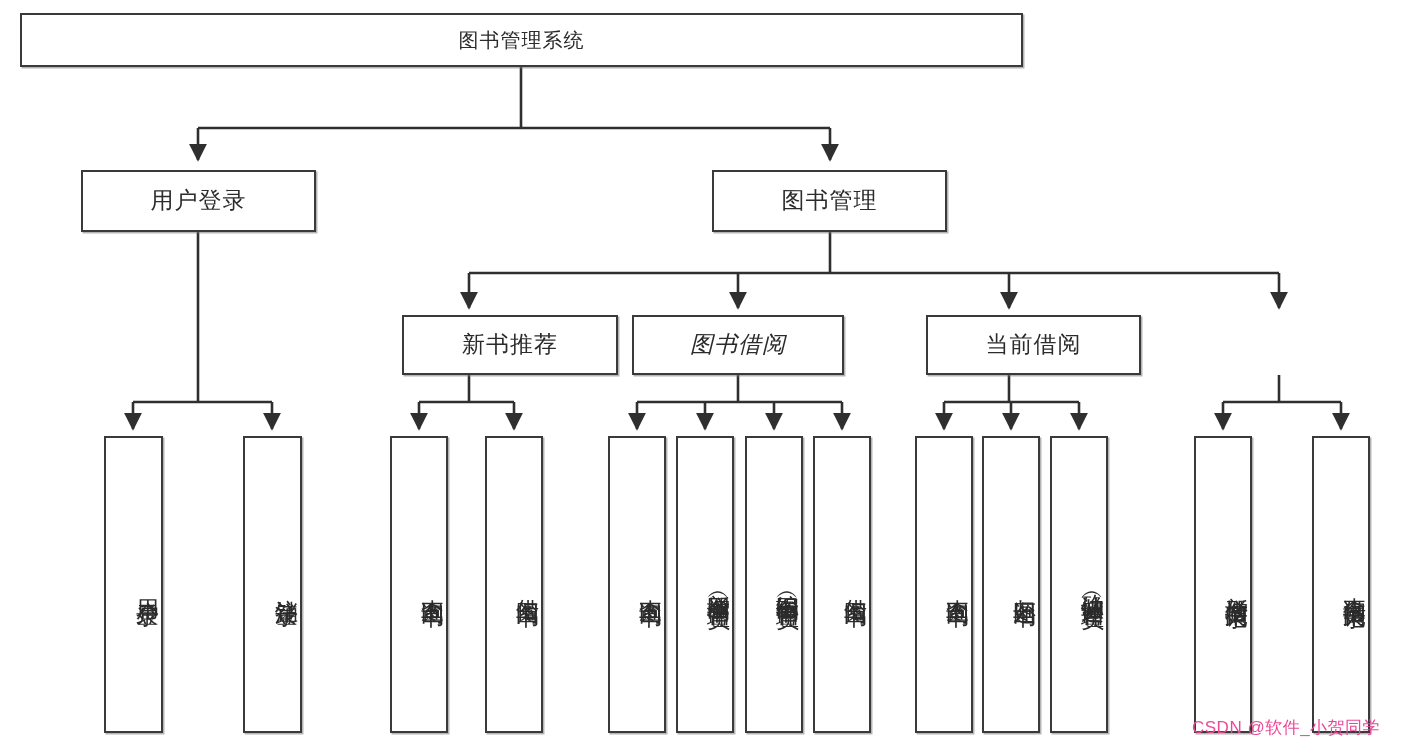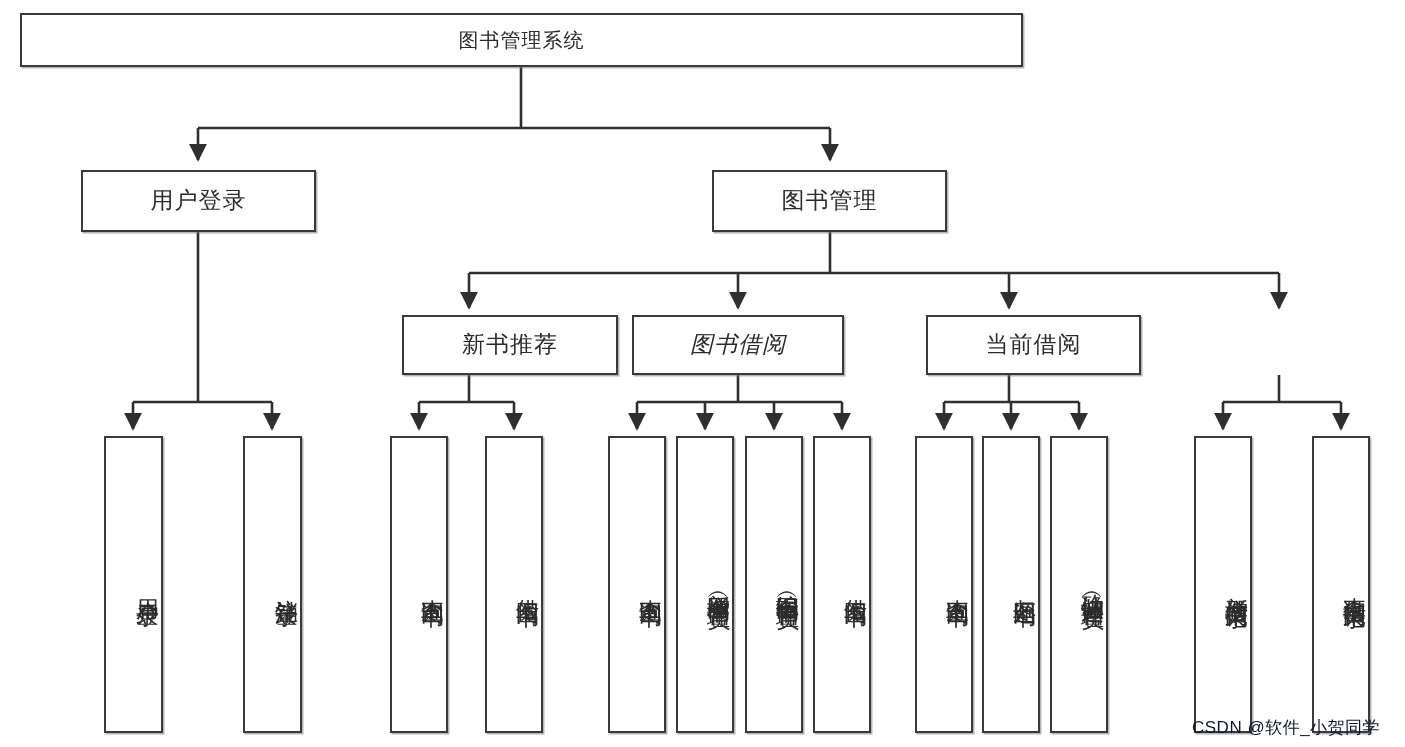--- a/index.html
+++ b/index.html
@@ -58,21 +58,21 @@
     justify-content: center;
   }
   .node-v > span {
     writing-mode: vertical-rl;
     text-orientation: upright;
     display: block;
   }
   .watermark {
     position: absolute;
     font-size: 17px;
-    color: #0f172a;
+    color: #ec4899;
     white-space: nowrap;
     letter-spacing: 0.5px;
   }
 </style>
 </head>
 <body>
 
 <div id="canvas">
 
   <svg id="edges" viewBox="0 0 1405 747" width="1405" height="747">

